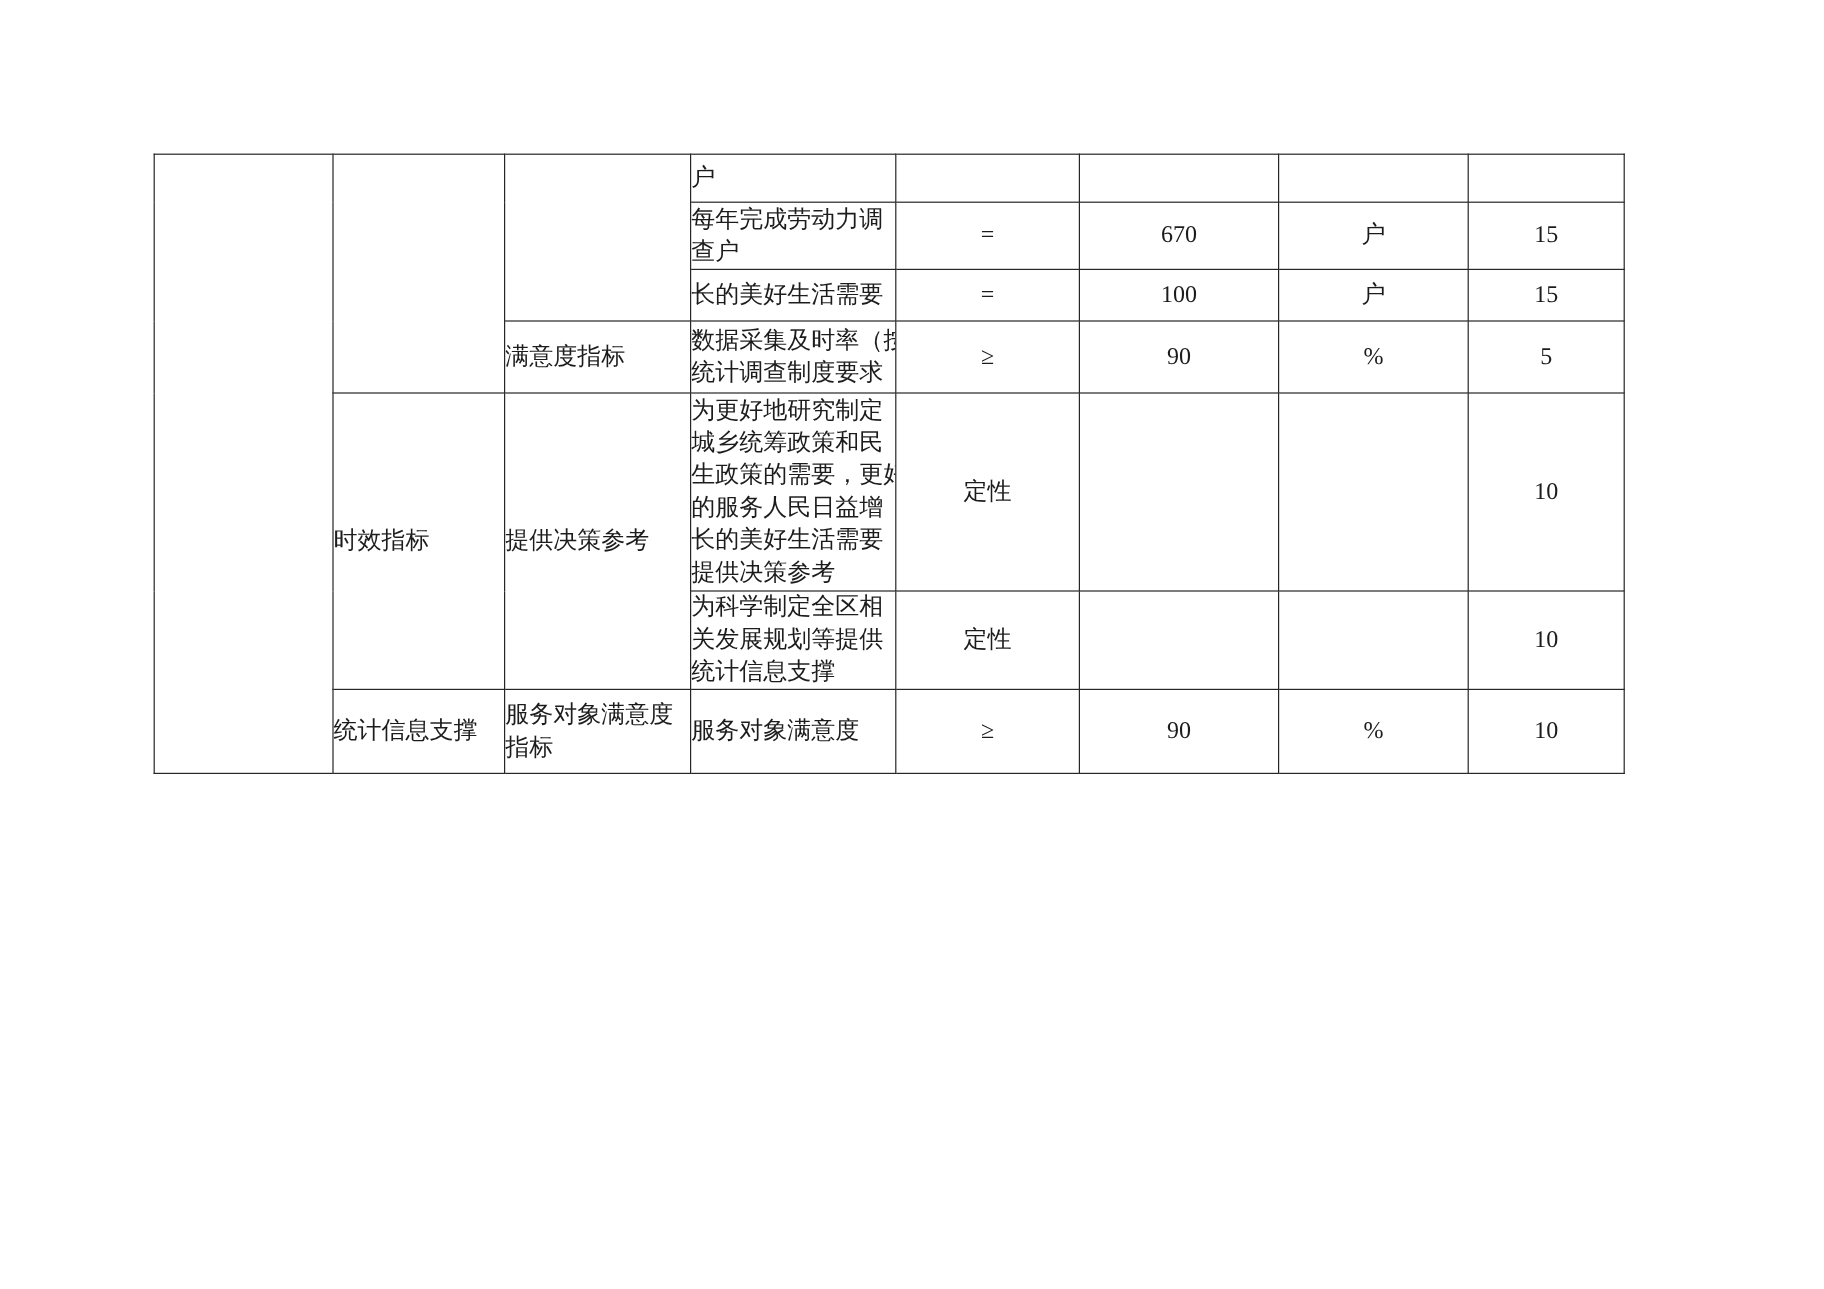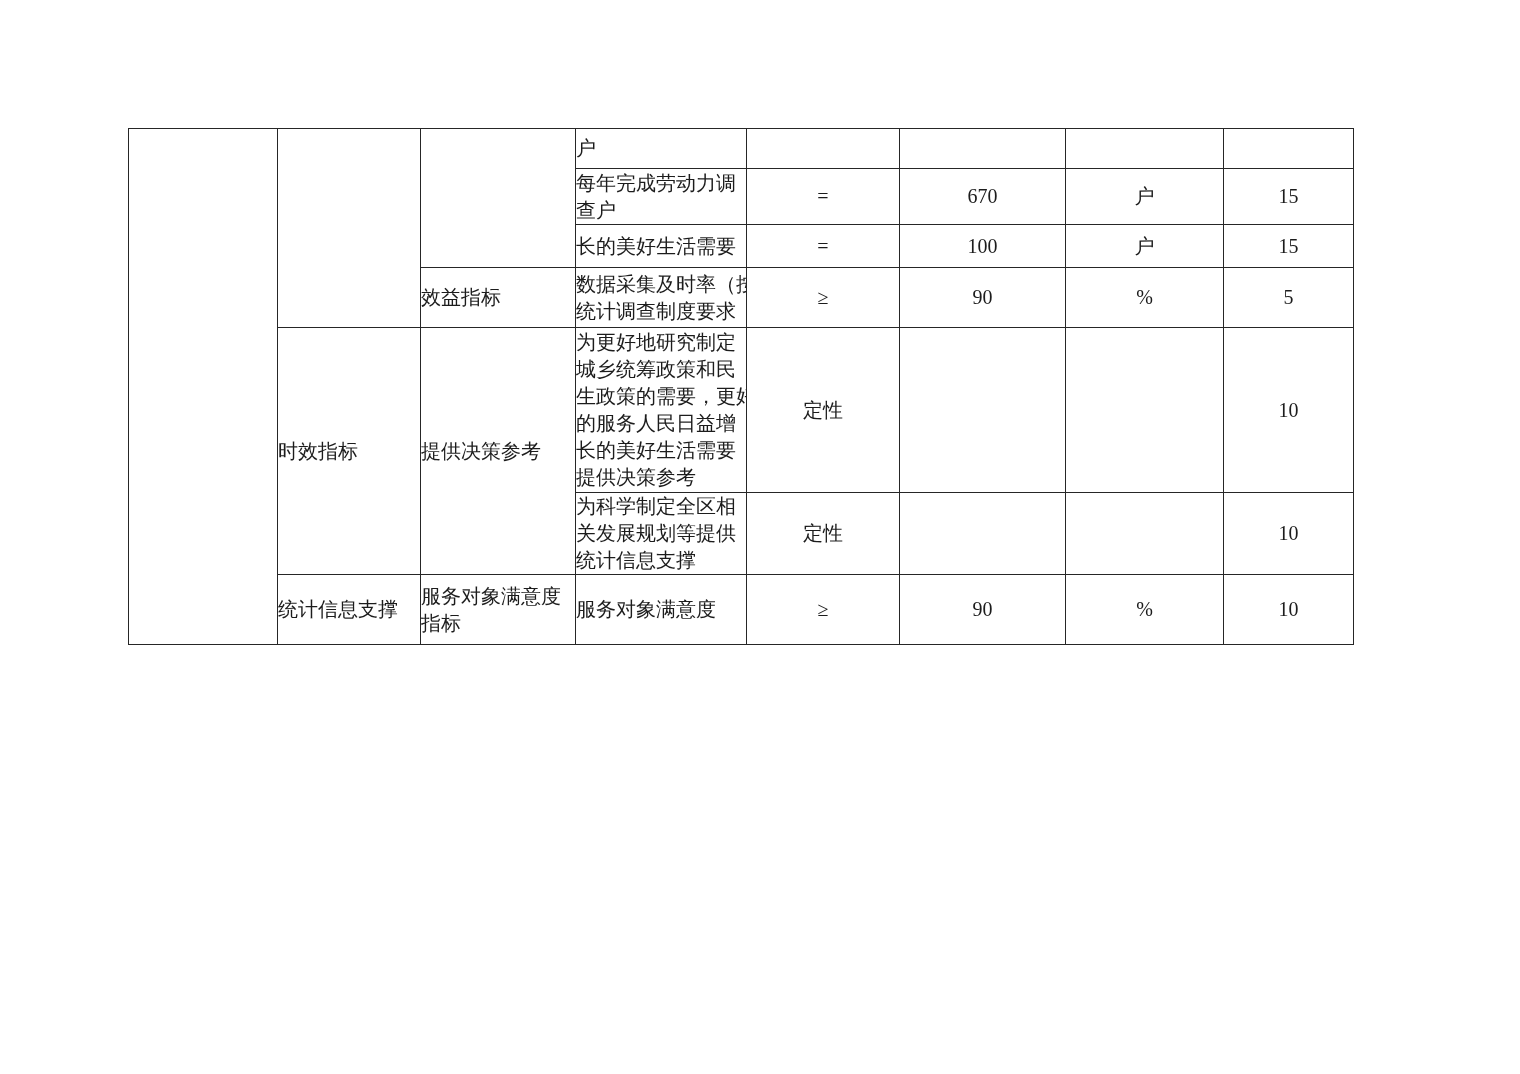--- a/index.html
+++ b/index.html
@@ -79,21 +79,21 @@
         <td class="cell-center">15</td>
       </tr>
       <tr style="height:43px">
         <td class="cell-left">长的美好生活需要</td>
         <td class="cell-center">=</td>
         <td class="cell-center">100</td>
         <td class="cell-center">户</td>
         <td class="cell-center">15</td>
       </tr>
       <tr style="height:60px">
-        <td class="cell-left">效益指标</td>
+        <td class="cell-left">满意度指标</td>
         <td class="cell-left">数据采集及时率（按
 统计调查制度要求</td>
         <td class="cell-center">≥</td>
         <td class="cell-center">90</td>
         <td class="cell-center">%</td>
         <td class="cell-center">5</td>
       </tr>
       <tr style="height:165px">
         <td rowspan="2" class="cell-left">时效指标</td>
         <td rowspan="2" class="cell-left">提供决策参考</td>

